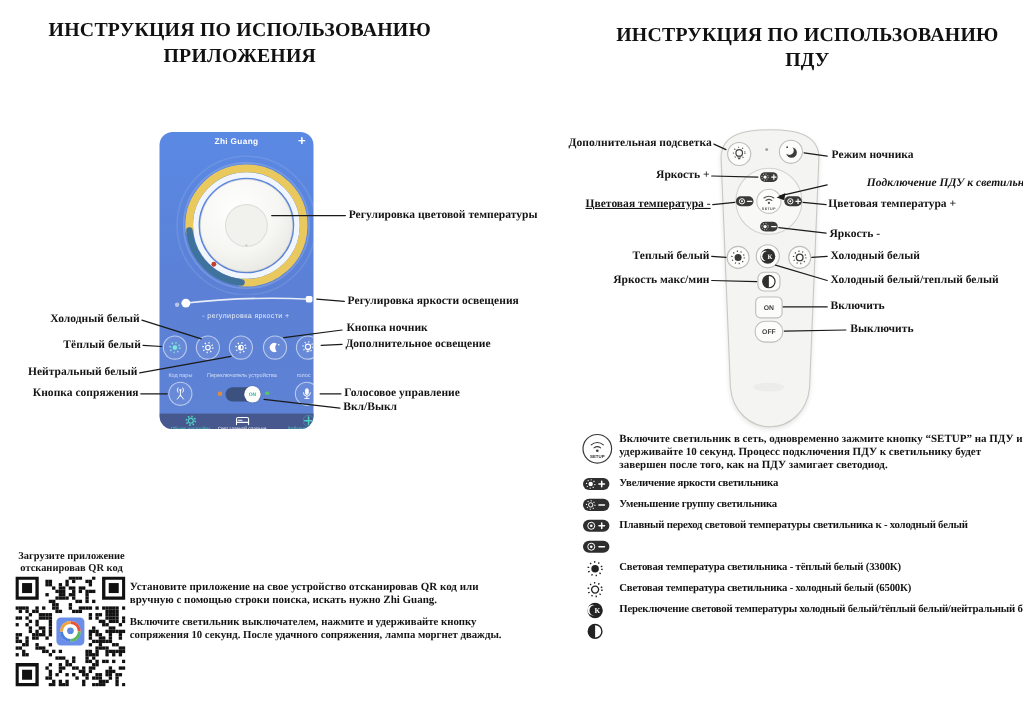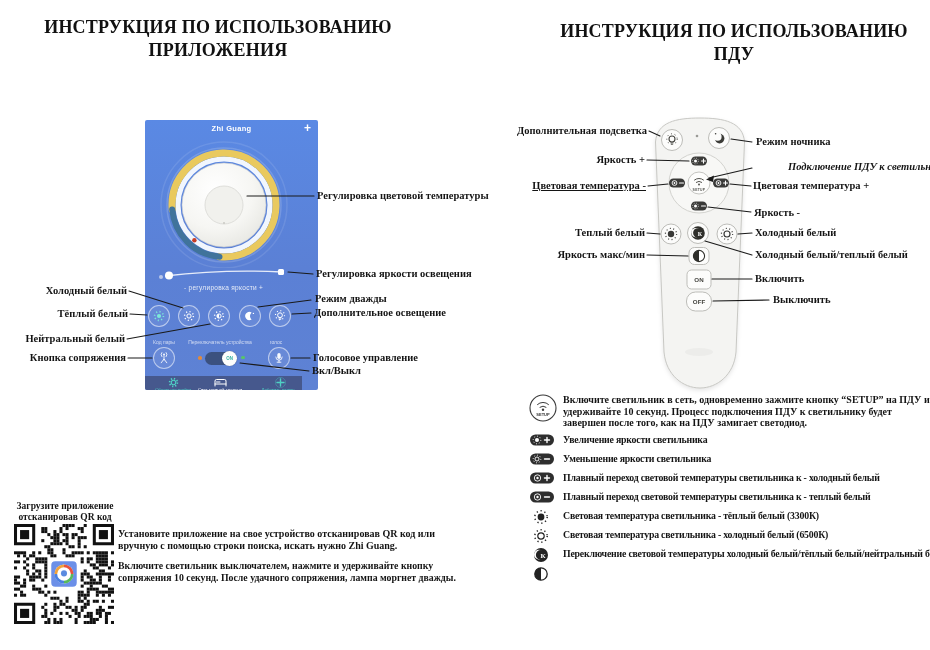--- a/index.html
+++ b/index.html
@@ -6,21 +6,21 @@
   .page{position:relative;width:930px;height:650px;background:#ffffff;overflow:hidden;
         font-family:"Liberation Serif","DejaVu Serif",serif;color:#141414;}
   .title{position:absolute;font-weight:bold;font-size:18px;line-height:1.28;text-align:center;
          color:#111;letter-spacing:.2px;}
   .co{position:absolute;font-weight:bold;font-size:10.5px;white-space:nowrap;color:#141414;}
   .co.ra{text-align:right;}
   .smallpar{position:absolute;font-weight:bold;font-size:10px;line-height:11.6px;color:#141414;}
   .legend-text{position:absolute;font-weight:bold;font-size:9.8px;letter-spacing:-0.2px;
                white-space:nowrap;color:#141414;}
   
-  .app{position:absolute;left:145px;top:120px;width:173px;height:270px;border-radius:2px;
+  .app{position:absolute;left:145px;top:120px;width:140px;height:270px;border-radius:12px;
        background:linear-gradient(#5a89e4,#5b80d5 55%,#5e82d4);overflow:hidden;
        font-family:"Liberation Sans","DejaVu Sans",sans-serif;}
   .app-header{position:absolute;left:0;top:0;width:100%;height:16px;}
   .app-title{position:absolute;left:0;top:4px;width:100%;text-align:center;color:#fff;
              font-size:7.5px;font-weight:bold;letter-spacing:.3px;}
   .app-plus{position:absolute;right:7px;top:1px;color:#fff;font-size:12px;font-weight:bold;}
   .icon-circle{position:absolute;width:22px;height:22px;border-radius:50%;box-sizing:border-box;
                border:1px solid rgba(255,255,255,.55);background:rgba(255,255,255,.07);
                display:flex;align-items:center;justify-content:center;}
   .row-label{position:absolute;font-size:5px;color:rgba(255,255,255,.7);text-align:center;}
@@ -155,21 +155,21 @@
       <div class="bar-label" style="left:108px;width:50px;color:#4fd1c5;">Добавить группу</div>
     </div>
   </div>
 
   <div class="co ra" style="right:803px;top:285px;">Холодный белый</div>
   <div class="co ra" style="right:802px;top:308px;">Тёплый белый</div>
   <div class="co ra" style="right:805px;top:333px;">Нейтральный белый</div>
   <div class="co ra" style="right:804px;top:352px;">Кнопка сопряжения</div>
   <div class="co" style="left:317px;top:190px;">Регулировка цветовой температуры</div>
   <div class="co" style="left:316px;top:268px;">Регулировка яркости освещения</div>
-  <div class="co" style="left:315px;top:293px;">Режим дважды</div>
+  <div class="co" style="left:315px;top:293px;">Кнопка ночник</div>
   <div class="co" style="left:314px;top:307px;">Дополнительное освещение</div>
   <div class="co" style="left:313px;top:352px;text-align:center;">Голосовое управление</div>
   <div class="co" style="left:312px;top:365px;">Вкл/Выкл</div>
 
   <svg class="remote-svg" width="100" height="280" viewBox="0 0 100 280">
     <path d="M50 6 C74 6 93 10 94.5 30 L86 240 C84 263 67 276 50 276 C33 276 16 263 14 240 L5.5 30 C7 10 26 6 50 6 Z" fill="#f4f4f2" stroke="#c8c8c4" stroke-width="1"></path>
     <circle cx="47" cy="24" r="1.3" fill="#9a9a96"></circle>
 
     <g>
       <circle cx="22" cy="28" r="10.5" fill="#fcfcfb" stroke="#bdbdb9"></circle>
@@ -281,37 +281,36 @@
     <path d="M15.5,7 h5 M18,4.5 v5" stroke="#fff" stroke-width="1.4" stroke-linecap="round"></path>
   </svg>
   <div class="legend-text" style="left:563px;top:434px;">Увеличение яркости светильника</div>
 
   <svg class="legend-icon" style="top:452px;" width="28" height="14" viewBox="0 0 28 14">
     <rect x="1" y="1.5" width="24" height="11" rx="5.5" fill="#2e2e2e"></rect>
     <circle cx="8" cy="7" r="2" fill="none" stroke="#fff" stroke-width=".9"></circle>
       <circle cx="8" cy="7" r="3.8" fill="none" stroke="#fff" stroke-width="1" stroke-dasharray="1 1.9"></circle>
     <path d="M15.5,7 h5" stroke="#fff" stroke-width="1.4" stroke-linecap="round"></path>
   </svg>
-  <div class="legend-text" style="left:563px;top:453px;">Уменьшение яркости светильника</div>
+  <div class="legend-text" style="left:563px;top:453px;">Уменьшение группу светильника</div>
 
   <svg class="legend-icon" style="top:471px;" width="28" height="14" viewBox="0 0 28 14">
     <rect x="1" y="1.5" width="24" height="11" rx="5.5" fill="#2e2e2e"></rect>
     <circle cx="8.5" cy="7" r="3.2" fill="none" stroke="#fff" stroke-width=".9"></circle>
       <circle cx="8.5" cy="7" r="1.2" fill="#fff"></circle>
     <path d="M15.5,7 h5 M18,4.5 v5" stroke="#fff" stroke-width="1.4" stroke-linecap="round"></path>
   </svg>
   <div class="legend-text" style="left:563px;top:472px;">Плавный переход световой температуры светильника к - холодный белый</div>
 
   <svg class="legend-icon" style="top:490px;" width="28" height="14" viewBox="0 0 28 14">
     <rect x="1" y="1.5" width="24" height="11" rx="5.5" fill="#2e2e2e"></rect>
     <circle cx="8.5" cy="7" r="3.2" fill="none" stroke="#fff" stroke-width=".9"></circle>
       <circle cx="8.5" cy="7" r="1.2" fill="#fff"></circle>
     <path d="M15.5,7 h5" stroke="#fff" stroke-width="1.4" stroke-linecap="round"></path>
   </svg>
-  <div class="legend-text" style="left:563px;top:491px;">Плавный переход световой температуры светильника к - теплый белый</div>
 
   <svg class="legend-icon" style="left:532px;top:508px;" width="18" height="18" viewBox="-9 -9 18 18">
     <circle r="3.4" fill="#222"></circle>
       <circle r="6.2" fill="none" stroke="#222" stroke-width="1.5" stroke-dasharray="1.2 2.8"></circle>
   </svg>
   <div class="legend-text" style="left:563px;top:510px;">Световая температура светильника - тёплый белый (3300К)</div>
 
   <svg class="legend-icon" style="left:532px;top:527px;" width="18" height="18" viewBox="-9 -9 18 18">
     <circle r="3.2" fill="none" stroke="#222" stroke-width="1.2"></circle>
       <circle r="6.2" fill="none" stroke="#222" stroke-width="1.5" stroke-dasharray="1.2 2.8"></circle>

